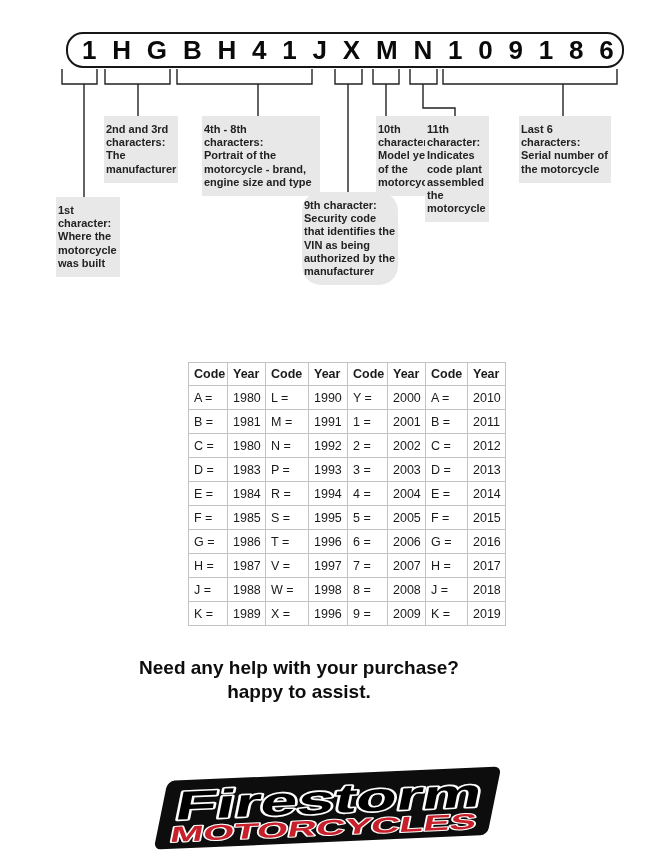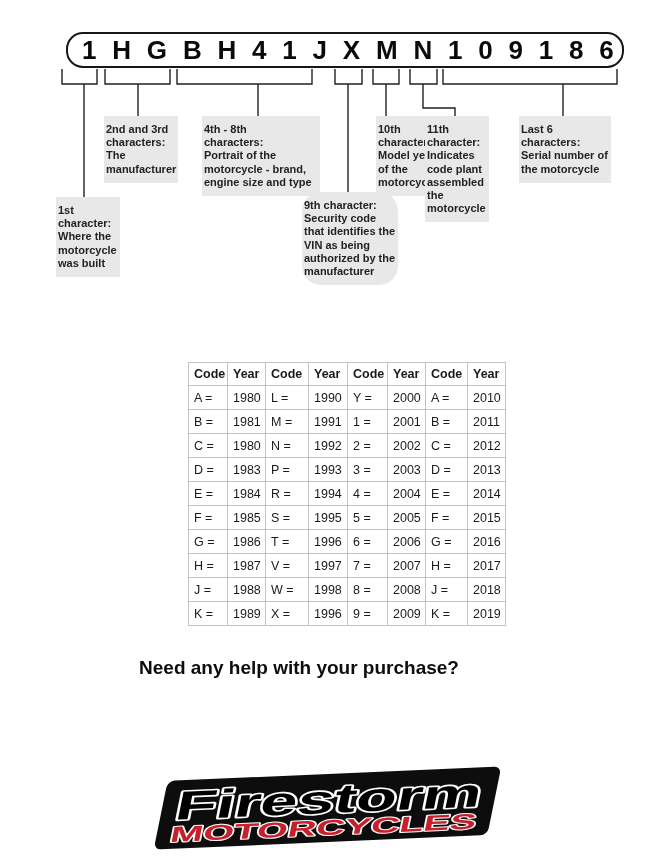--- a/index.html
+++ b/index.html
@@ -278,20 +278,21 @@
           <td class="colw-4">9 =</td>
           <td class="colw-5">2009</td>
           <td class="colw-6">K =</td>
           <td class="colw-7">2019</td>
         </tr>
       </tbody>
   </table>
 
   <div class="help">
     <div>Need any help with your purchase?</div>
+    <div>happy to assist.</div>
   </div>
 
   <div class="logo">
     <svg width="380" height="90" viewBox="0 0 380 90">
       <g transform="rotate(-2.5 190 45)">
         <g transform="translate(26,2) skewX(-14)">
           <rect x="8" y="8" width="334" height="68" rx="7" fill="#0d0d0d"></rect>
           <text x="175" y="47" text-anchor="middle" textLength="306" lengthAdjust="spacingAndGlyphs" font-family="Liberation Sans, sans-serif" font-size="40" font-weight="bold" stroke-width="3.2" paint-order="stroke" stroke-linejoin="round" fill="#000000" stroke="#ffffff">Firestorm</text>
           <text x="175" y="69" text-anchor="middle" textLength="306" lengthAdjust="spacingAndGlyphs" font-family="Liberation Sans, sans-serif" font-size="21.5" font-weight="bold" stroke-width="2" paint-order="stroke" stroke-linejoin="round" stroke="#ffffff" fill="#c8202a">MOTORCYCLES</text>
         </g>

